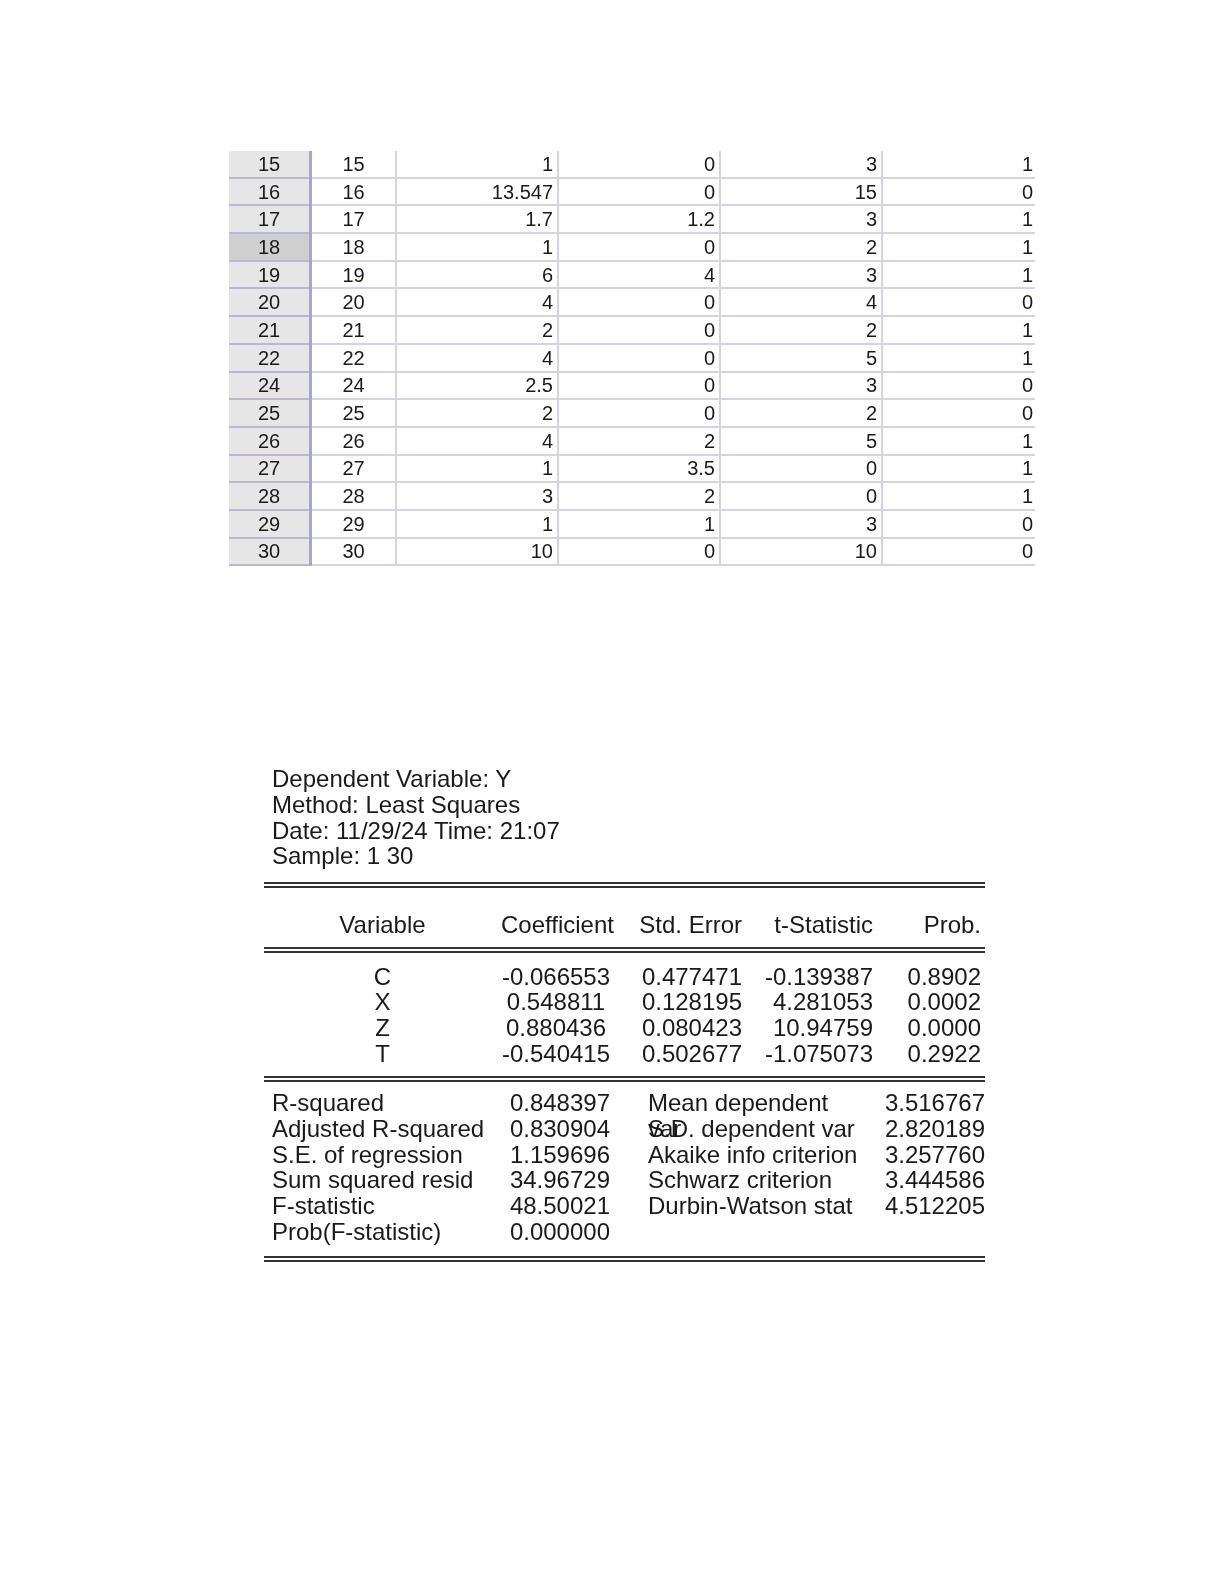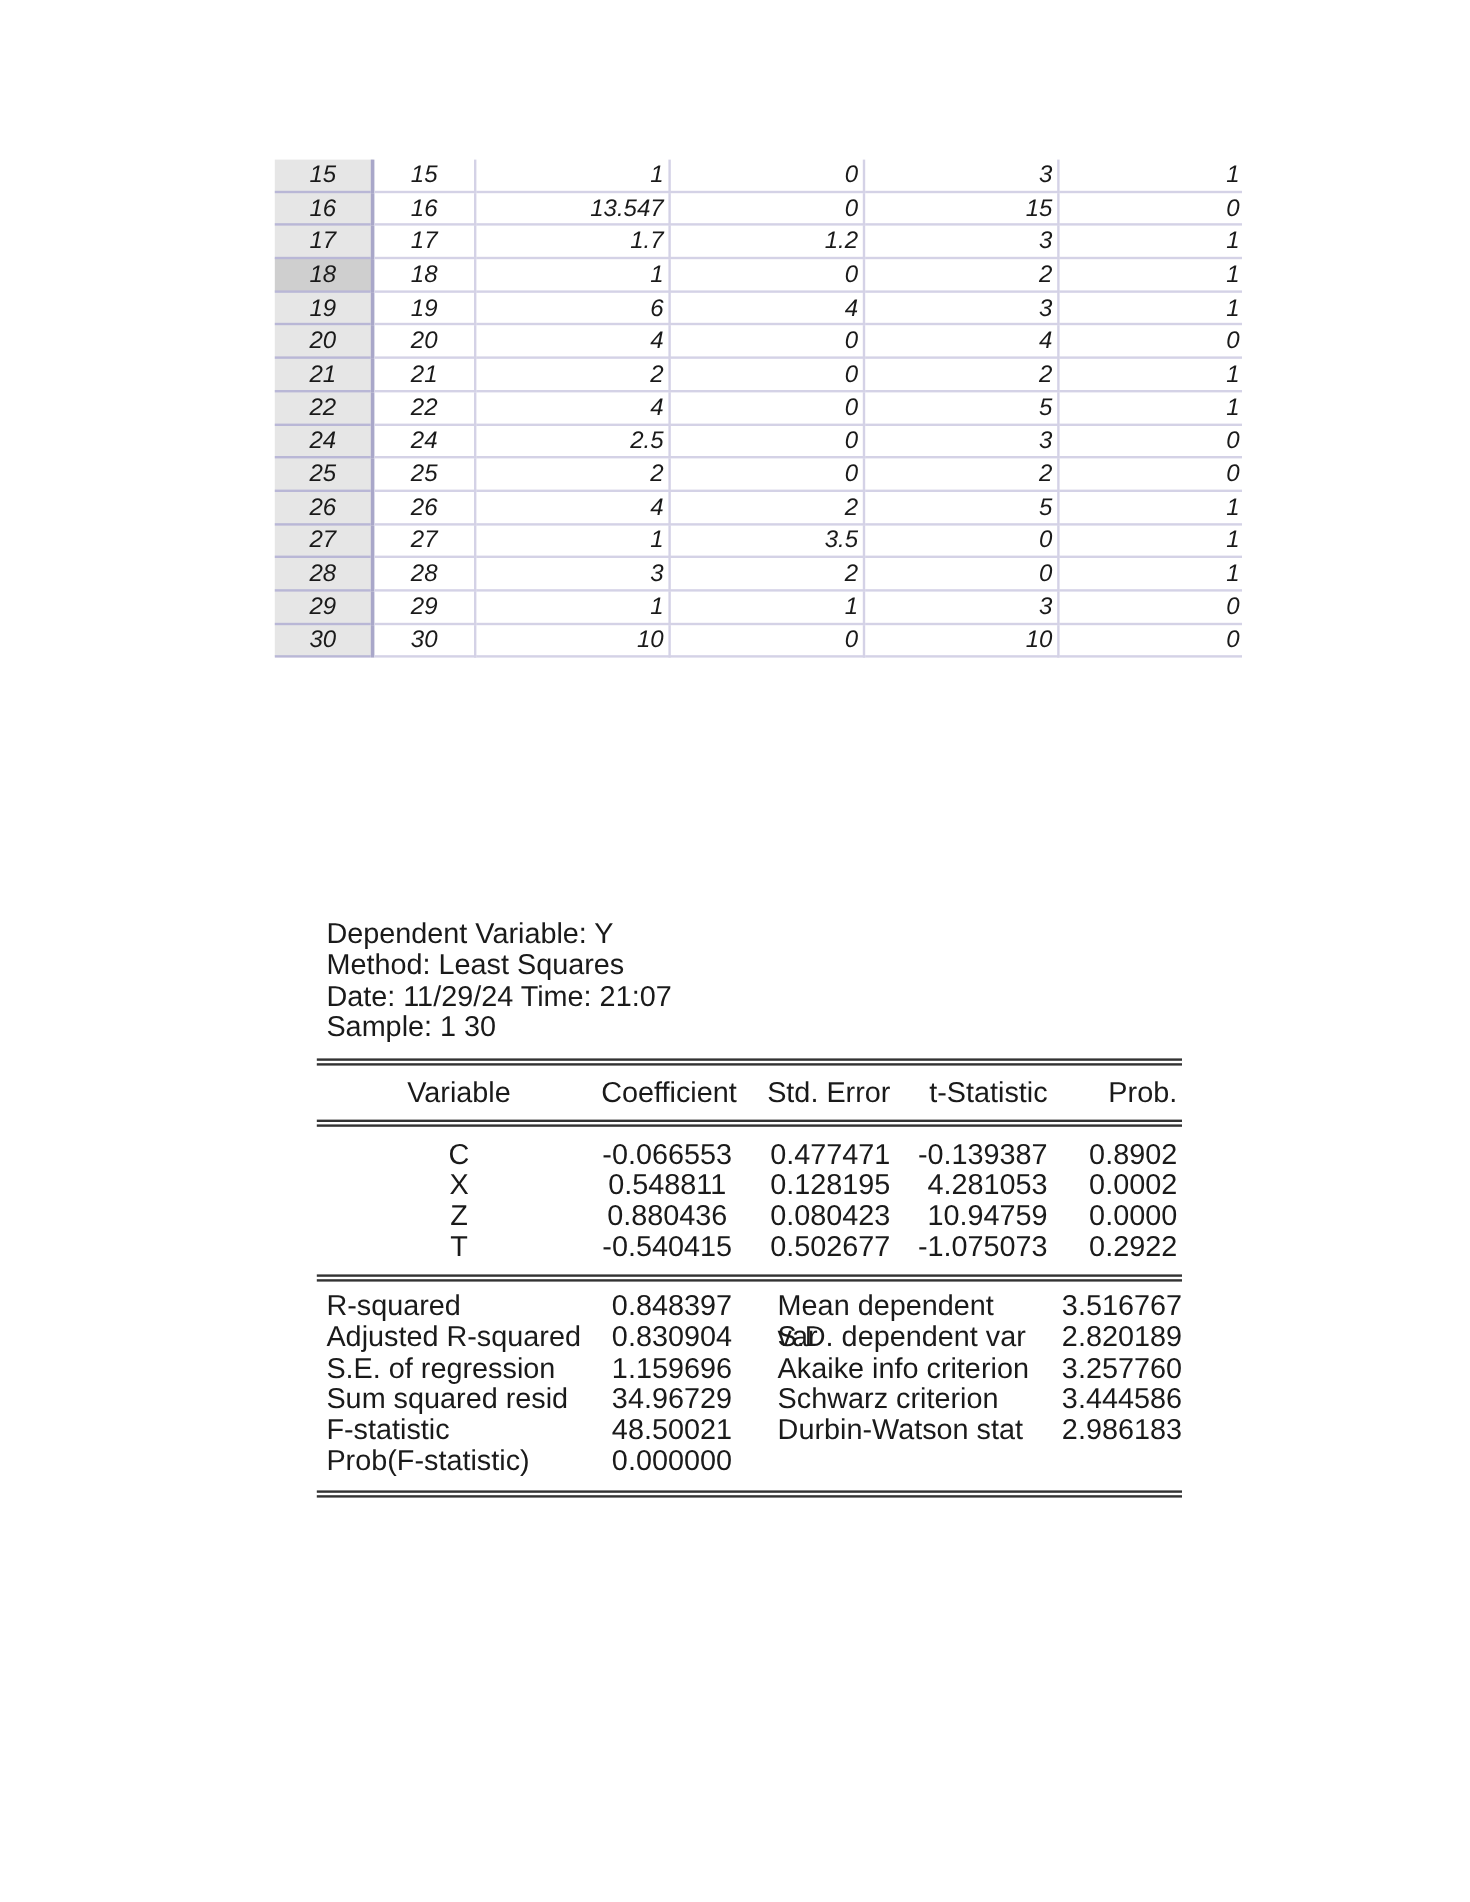--- a/index.html
+++ b/index.html
@@ -1,36 +1,36 @@
 <!DOCTYPE html>
 <html><head>
 <meta charset="utf-8">
 <style>
   html, body { margin: 0; padding: 0; background: #ffffff; }
   body { width: 1225px; height: 1585px; position: relative; overflow: hidden;
          font-family: "Liberation Sans", sans-serif; color: #1a1a1a; }
 
   
-  .grid { position: absolute; left: 229px; top: 133px; border-collapse: collapse; font-style: italic; }
+  .grid { position: absolute; left: 229px; top: 151px; border-collapse: collapse; }
   .grid td { height: 25.7px; padding: 0; font-size: 20px; line-height: 24px;
              border-bottom: 2px solid #d4d2e6; border-right: 2px solid #d4d2e6; }
   .grid td.rh { width: 80px; background: #e6e6e6; text-align: center;
                 border-right: 3px solid #a9a7c9; border-bottom: 2px solid #b9b7d6; }
   .grid td.rh.sel { background: #cfcfcf; }
   .grid td.c1 { width: 83px; text-align: center; }
   .grid td.num { width: 156px; text-align: right; padding-right: 4px; }
   .grid td.last { width: 150px; border-right: none; text-align: right; padding-right: 2px; }
 
   
   .reg { position: absolute; left: 264px; top: 766px; width: 721px; font-size: 24px; }
   .hdr-line { padding-left: 8px; line-height: 25.8px; }
   .dbl { height: 7px; border-top: 2px solid #333; border-bottom: 2px solid #333; box-sizing: border-box; height: 6px; }
   .hdr-block { margin-bottom: 13px; }
   .colhdr, .coefrow { display: flex; line-height: 25.6px; }
-  .colhdr { padding: 10px 0 9px 0; }
+  .colhdr { padding: 10px 0 9px 0; margin-top: 14px; }
   .c-var { width: 237px; text-align: center; }
   .c-coef { width: 110px; text-align: center; }
   .c-se { width: 131px; text-align: right; }
   .c-t { width: 131px; text-align: right; }
   .c-p { width: 108px; text-align: right; }
   .coefs { padding: 11px 0 10px 0; }
   .stats { padding: 8px 0 12px 0; }
   .statrow { display: flex; line-height: 25.7px; height: 25.7px; }
   .s-l1 { width: 235px; padding-left: 8px; }
   .s-v1 { width: 104px; text-align: right; }
@@ -237,21 +237,21 @@
       <div class="statrow">
         <div class="s-l1">Sum squared resid</div>
         <div class="s-v1">34.96729</div>
         <div class="s-l2">Schwarz criterion</div>
         <div class="s-v2">3.444586</div>
       </div>
       <div class="statrow">
         <div class="s-l1">F-statistic</div>
         <div class="s-v1">48.50021</div>
         <div class="s-l2">Durbin-Watson stat</div>
-        <div class="s-v2">2.986183</div>
+        <div class="s-v2">4.512205</div>
       </div>
       <div class="statrow">
         <div class="s-l1">Prob(F-statistic)</div>
         <div class="s-v1">0.000000</div>
         <div class="s-l2"></div>
         <div class="s-v2"></div>
       </div>
     </div>
   <div class="dbl"></div>
 </div>

